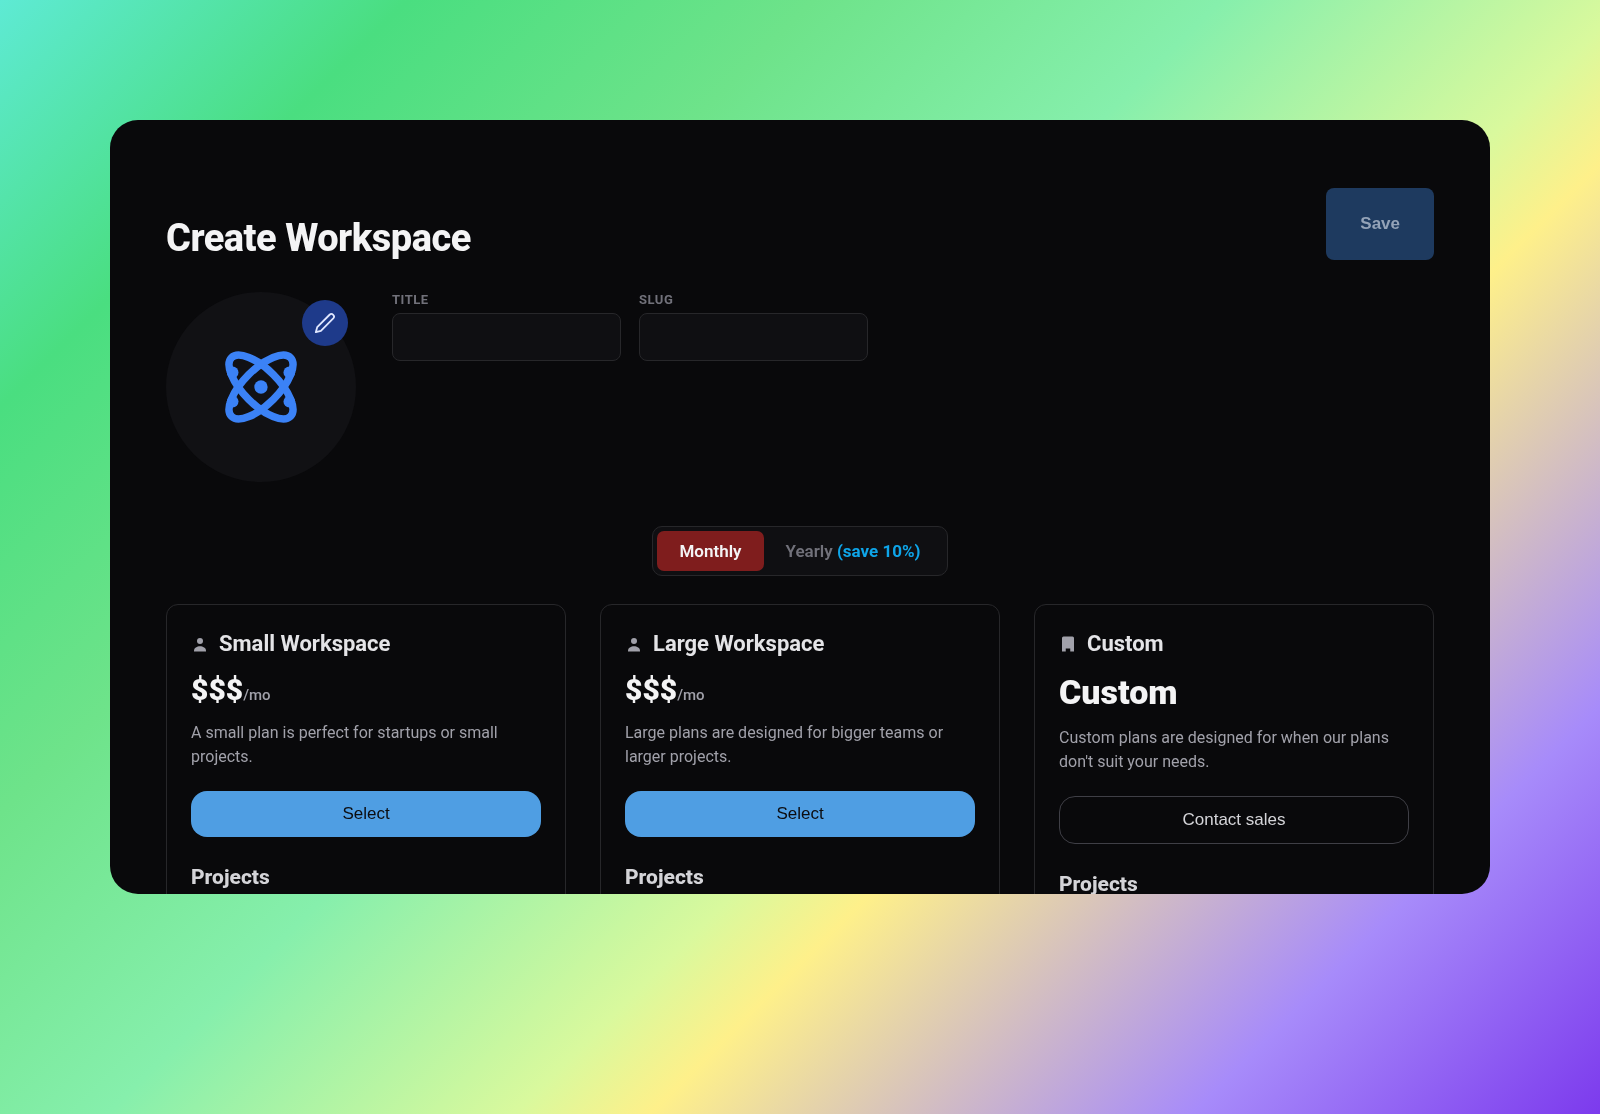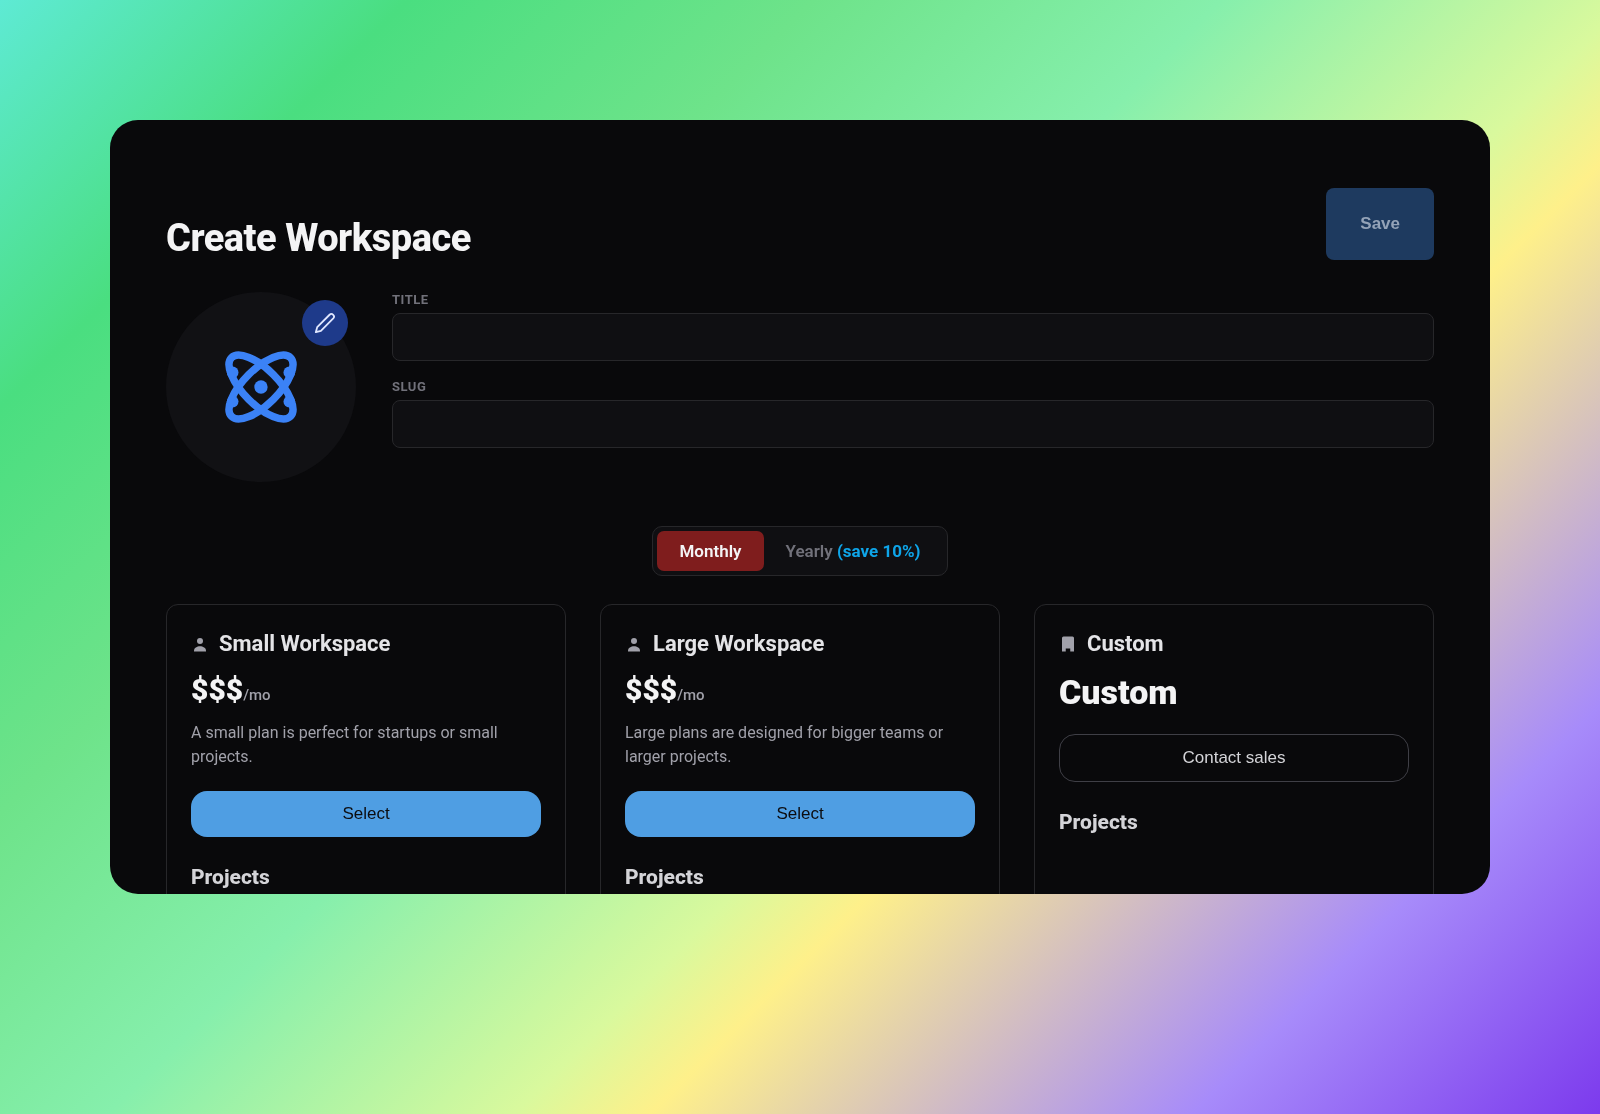--- a/index.html
+++ b/index.html
@@ -40,21 +40,21 @@
   display: flex; align-items: center; justify-content: center;
 }
 .avatar svg { width: 100px; height: 100px; }
 .edit-badge {
   position: absolute; top: 8px; right: 8px;
   width: 46px; height: 46px; border-radius: 50%;
   background: #1e3a8a; display: flex; align-items: center; justify-content: center;
   cursor: pointer;
 }
 .edit-badge svg { width: 22px; height: 22px; stroke: #e0e7ff; }
-.fields { flex: 1; display: flex; flex-direction: column; gap: 18px; }
+.fields { flex: 1; display: flex; flex-direction: row; gap: 18px; }
 .field-label {
   font-size: 13px; font-weight: 700; color: #71717a; letter-spacing: 0.5px;
 }
 .field-input {
   width: 100%; height: 48px; margin-top: 6px;
   background: #0f0f12; border: 1px solid #27272a; border-radius: 8px;
   color: #f4f4f5; font-size: 15px; padding: 0 14px;
 }
 
 .billing-toggle {
@@ -181,19 +181,20 @@
     </div>
 
     <div class="plan-card">
       <div class="plan-head">
         <svg class="plan-head-icon" viewBox="0 0 24 24">
           <path d="M4 22V4a2 2 0 0 1 2-2h12a2 2 0 0 1 2 2v18h-5v-4h-6v4H4zM8 6h2v2H8V6zm0 4h2v2H8v-2zm6-4h2v2h-2V6zm0 4h2v2h-2v-2z"></path>
         </svg>
         <span class="plan-name">Custom</span>
       </div>
       <div class="plan-custom-price">Custom</div>
+      <div class="plan-desc">Custom plans are designed for when our plans don't suit your needs.</div>
       <button class="plan-btn outline">Contact sales</button>
       <div class="plan-section-title">Projects</div>
     </div>
 
   </div>
 
 </div>
 
 </body></html>

